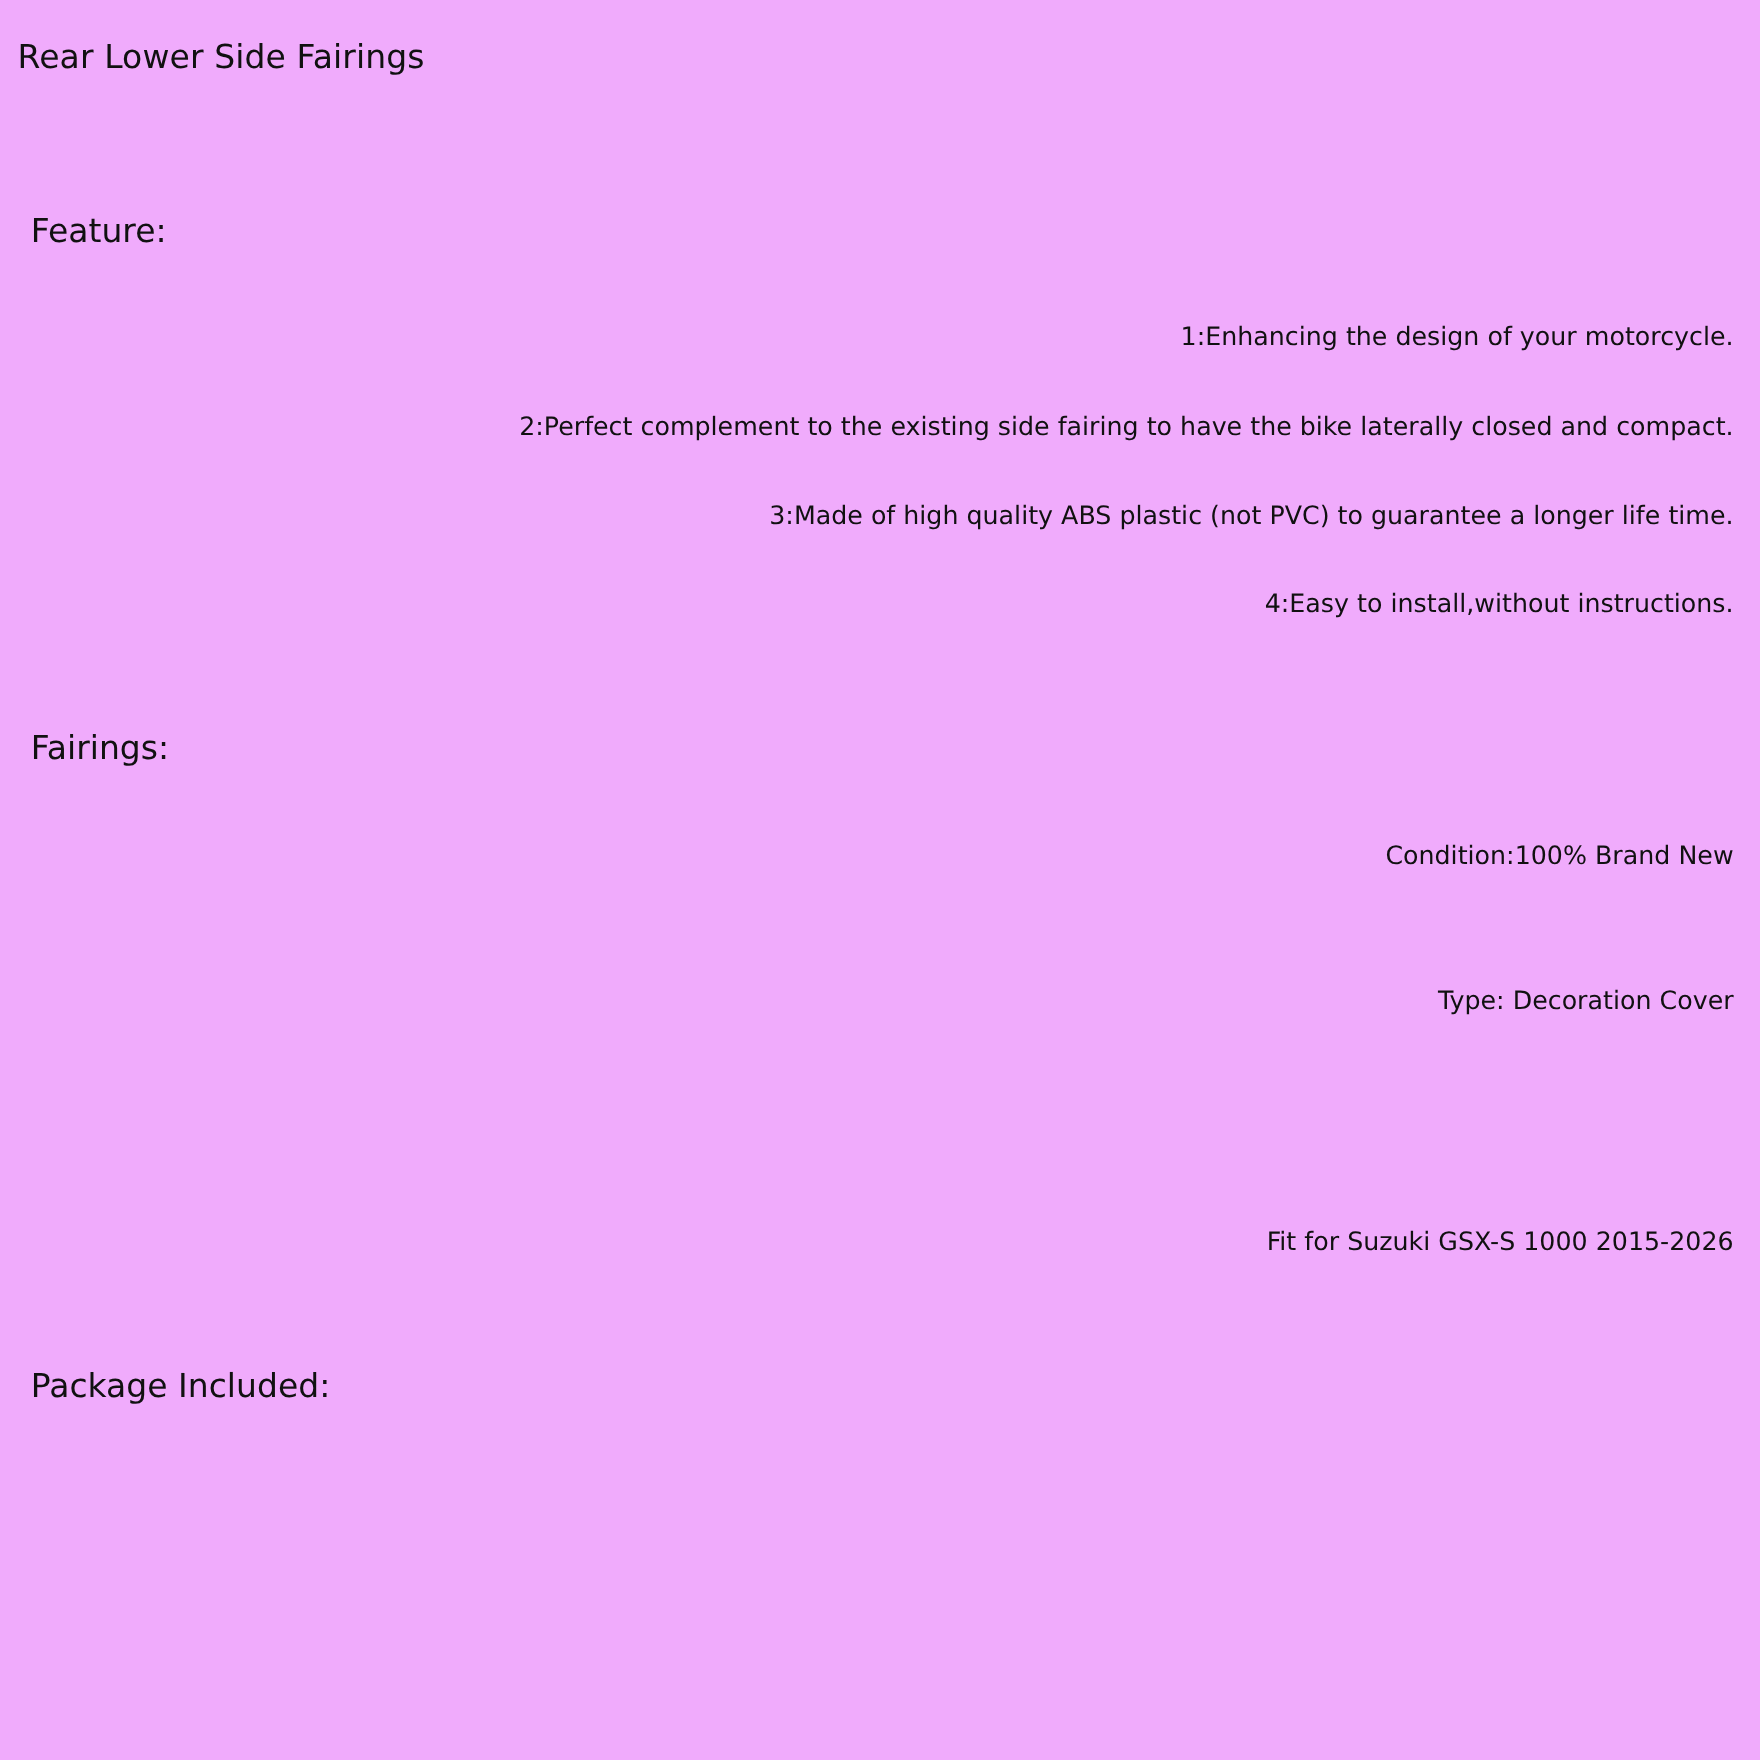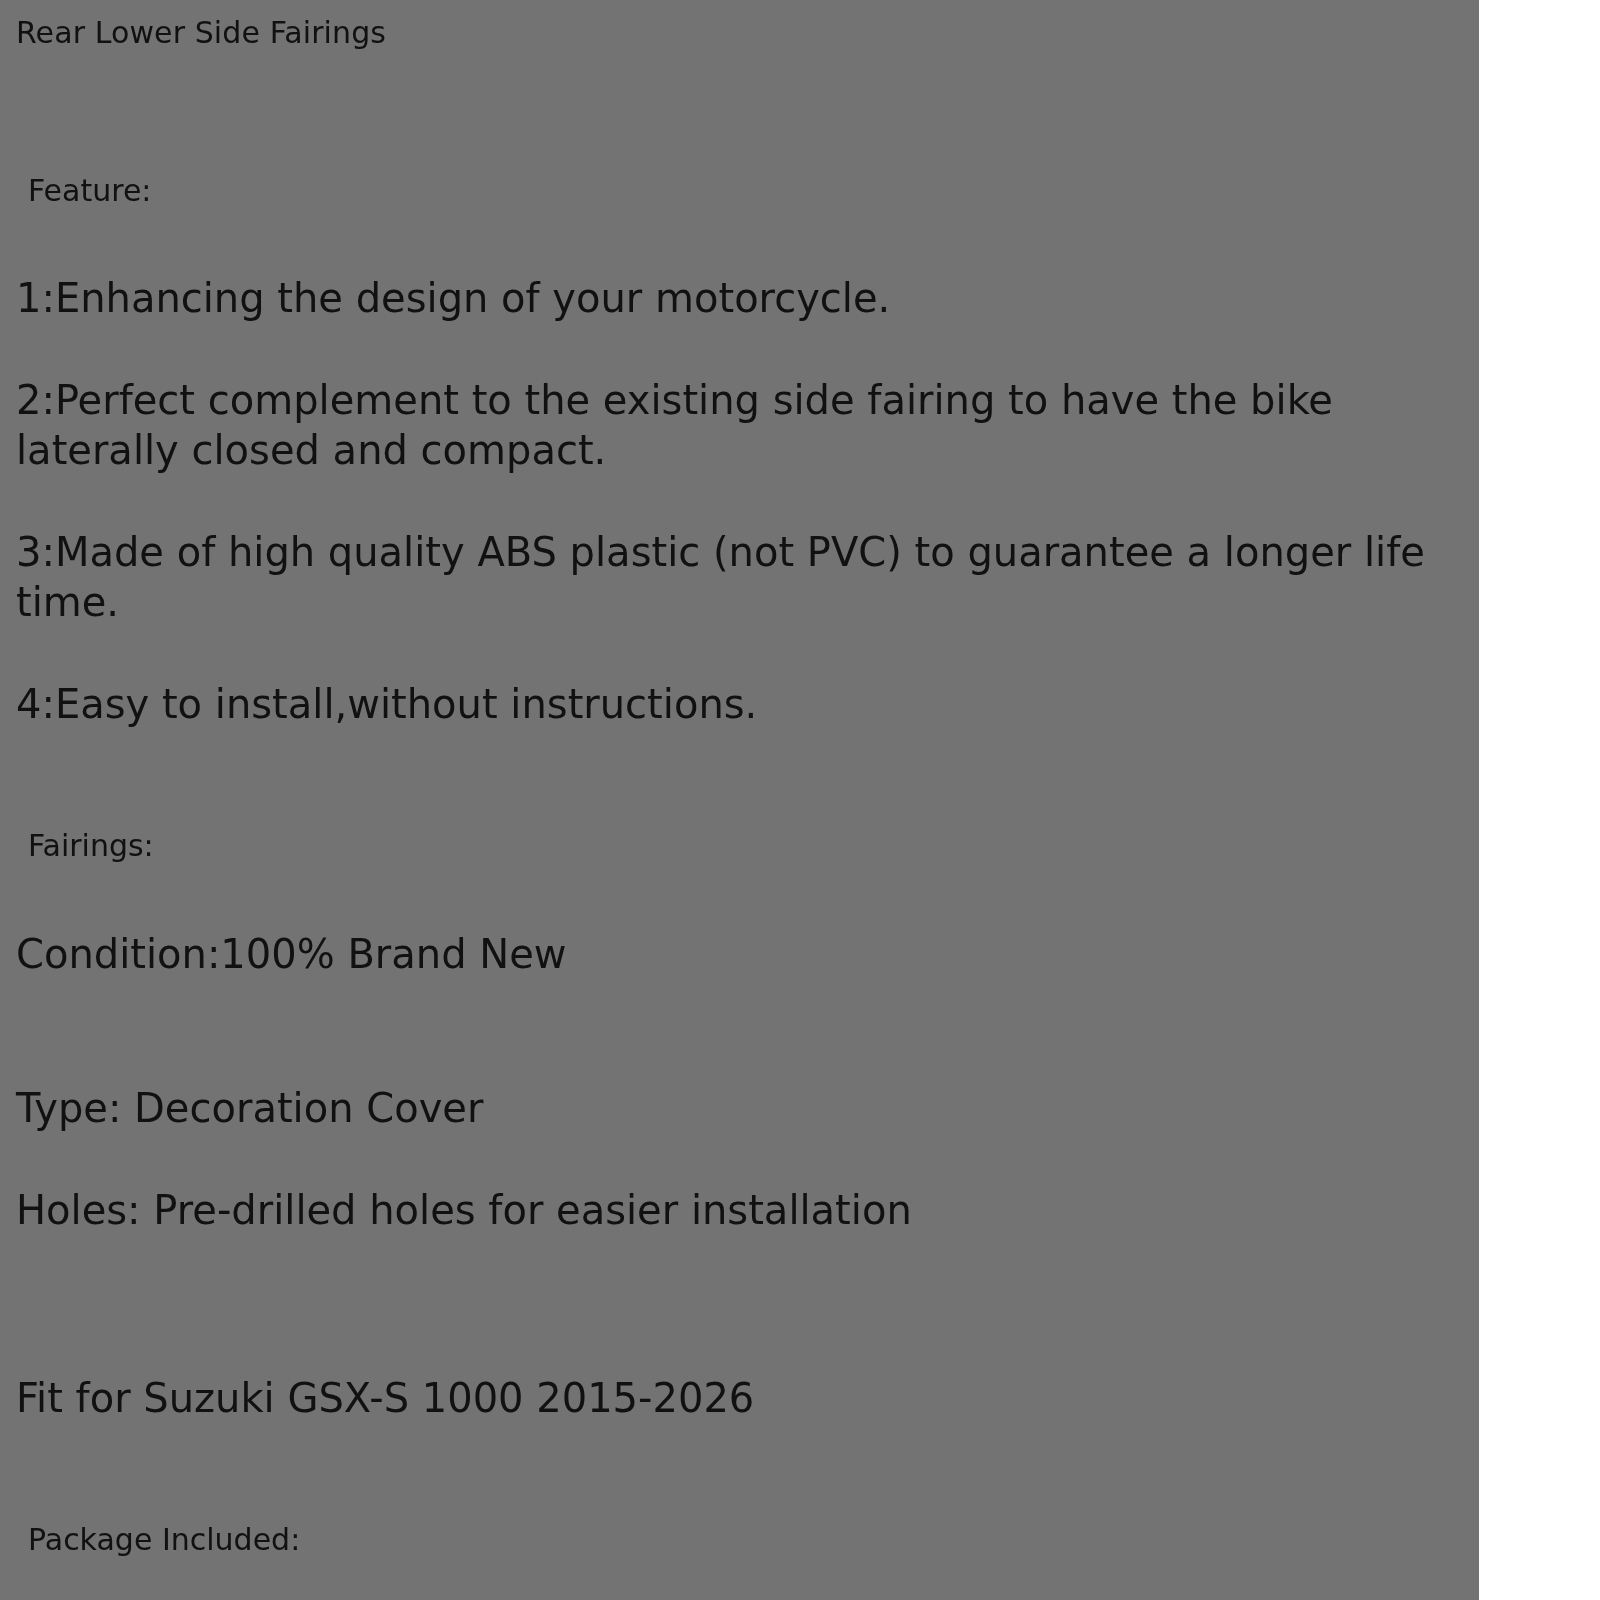--- a/index.html
+++ b/index.html
@@ -9,49 +9,50 @@
   }
   body {
     width: 1600px;
     height: 1600px;
     font-family: "DejaVu Sans", sans-serif;
     color: #1a1a1a;
     overflow: hidden;
   }
   .page {
     box-sizing: border-box;
-    width: 1479px;
+    width: 1600px;
     height: 1600px;
-    padding: 14px 24px 0 16px;
-    background: #737373;
+    padding: 34px 24px 0 16px;
+    background: #f0abfc;
   }
   .title {
     font-size: 30px;
     line-height: 1.25;
     font-weight: 400;
     color: #111111;
     margin: 0 0 0 0;
     letter-spacing: 0.1px;
   }
   .spacer-lg { height: 108px; }
   .spacer-md { height: 86px; }
   .section-head {
     font-size: 30px;
     line-height: 1.25;
     color: #111111;
     margin: 12px;
     padding: 0;
   }
   .line {
-    font-size: 40px;
+    font-size: 23px;
     line-height: 1.25;
     color: #111111;
     margin: 0;
     padding: 0;
     white-space: pre-wrap;
+    text-align: right;
   }
   .gap { height: 52px; }
 </style>
 </head>
 <body>
 
 <div class="page">
 
   <div class="title">Rear Lower Side Fairings</div>
 
@@ -69,21 +70,20 @@
 
   <div class="spacer-md"></div>
 
   <div class="section-head">Fairings:</div>
   <div class="gap"></div>
   <div class="line">Condition:100% Brand New</div>
   <div class="gap"></div>
   <div class="gap"></div>
   <div class="line">Type: Decoration Cover</div>
   <div class="gap"></div>
-  <div class="line">Holes: Pre-drilled holes for easier installation</div>
 
   <div class="spacer-md"></div>
 
   <div class="gap"></div>
   <div class="line">Fit for Suzuki GSX-S 1000 2015-2026</div>
 
   <div class="spacer-md"></div>
 
   <div class="section-head">Package Included:</div>
   <div class="gap"></div>

